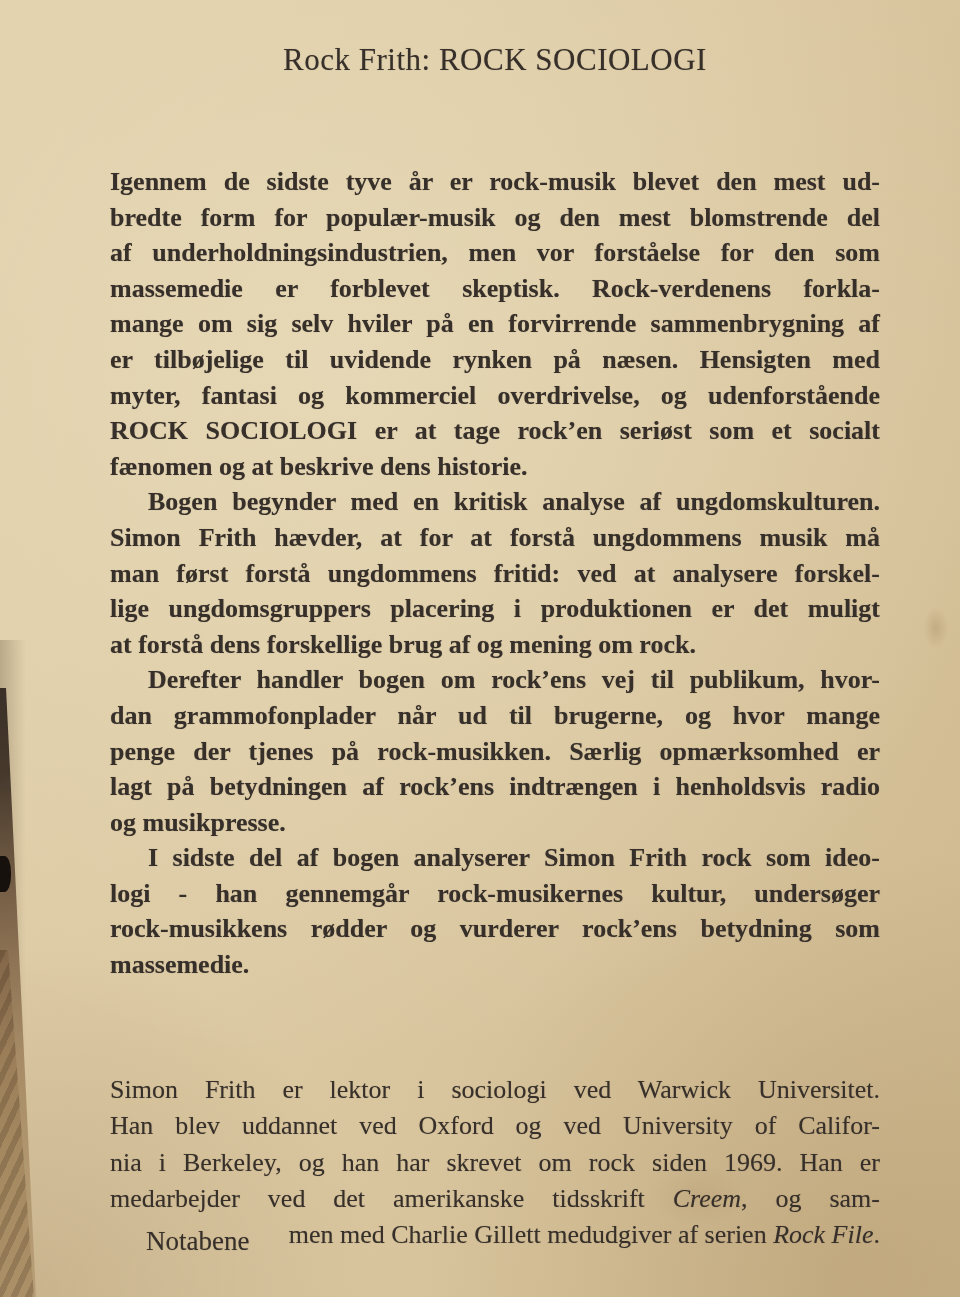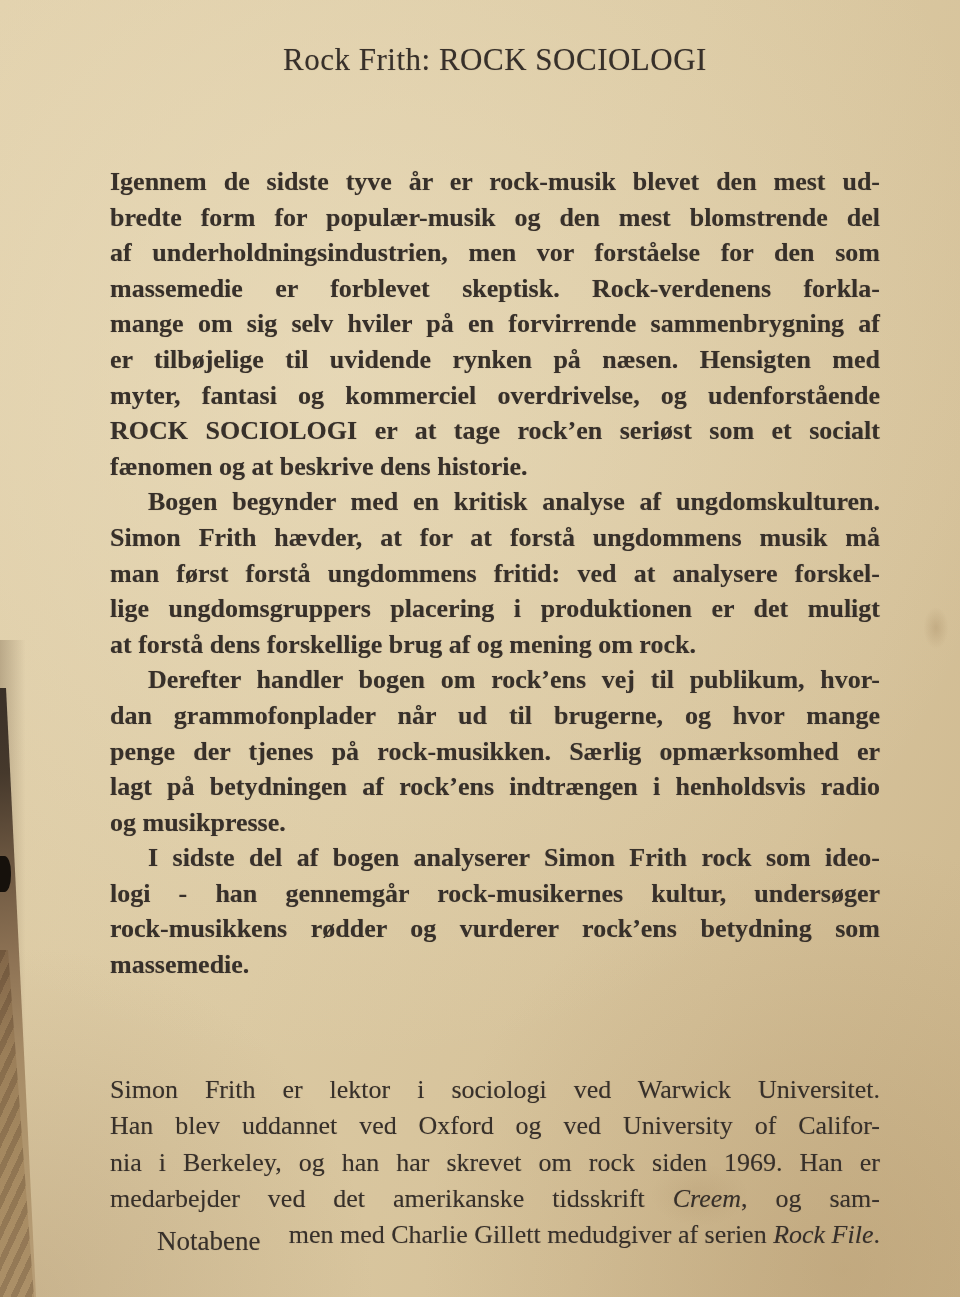--- a/index.html
+++ b/index.html
@@ -20,21 +20,21 @@
     font-size:31px; font-weight:normal; text-align:center; letter-spacing:0.5px;
   }
   .blurb { position:absolute; left:110px; top:164px; width:770px;font-weight:bold; }
   .bio   { position:absolute; left:110px; top:1072px; width:770px; }
   .line  { height:35.6px; line-height:35.6px; font-size:26px; }
   .bio .line { height:36.3px; line-height:36.3px;text-align:right; }
   .j     { text-align:justify; text-align-last:justify; }
   .last  { text-align:left; }
   .indent{ text-indent:38px; }
   .publisher {
-    position:absolute; left:157px; top:1226px; font-size:27px;
+    position:absolute; left:146px; top:1226px; font-size:27px;
   }
   em { font-style:italic; }
   
   .table-edge {
     position:absolute; left:0; top:688px; width:40px; height:609px;
     clip-path:polygon(0 0, 6px 0, 36px 609px, 0 609px);
     background:linear-gradient(172deg,
       #3a3027 0%, #46392c 14%, #6b5640 28%, #8d7254 44%,
       #a68b66 60%, #b1976f 78%, #b89e77 100%);
   }

